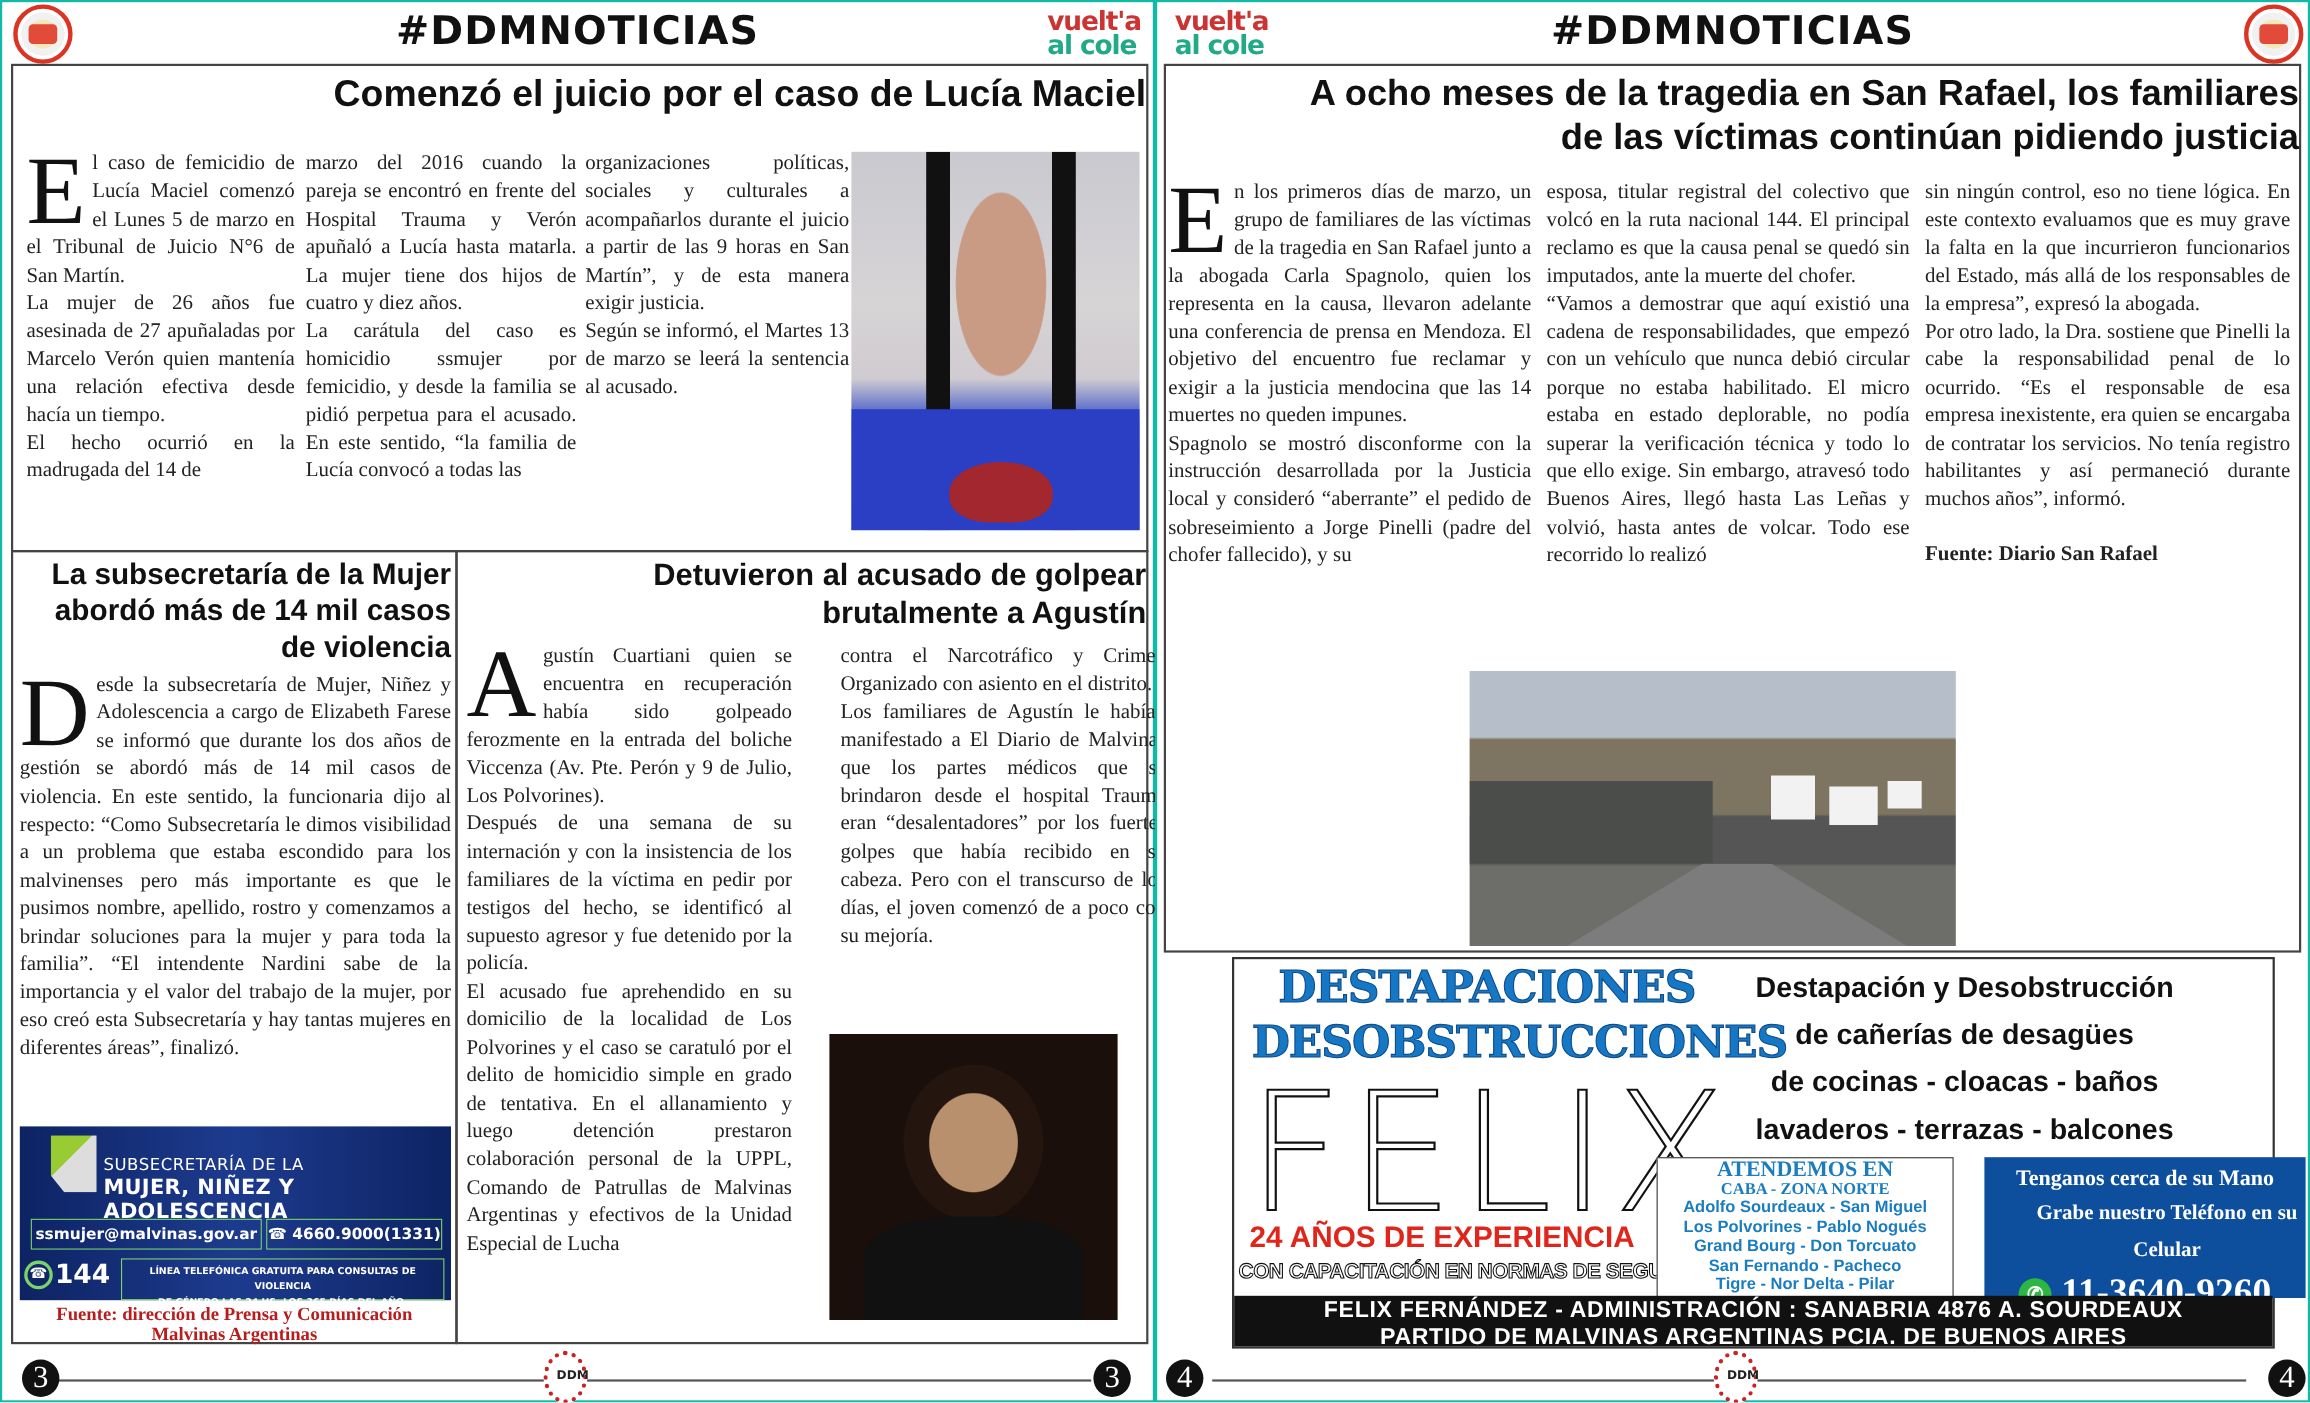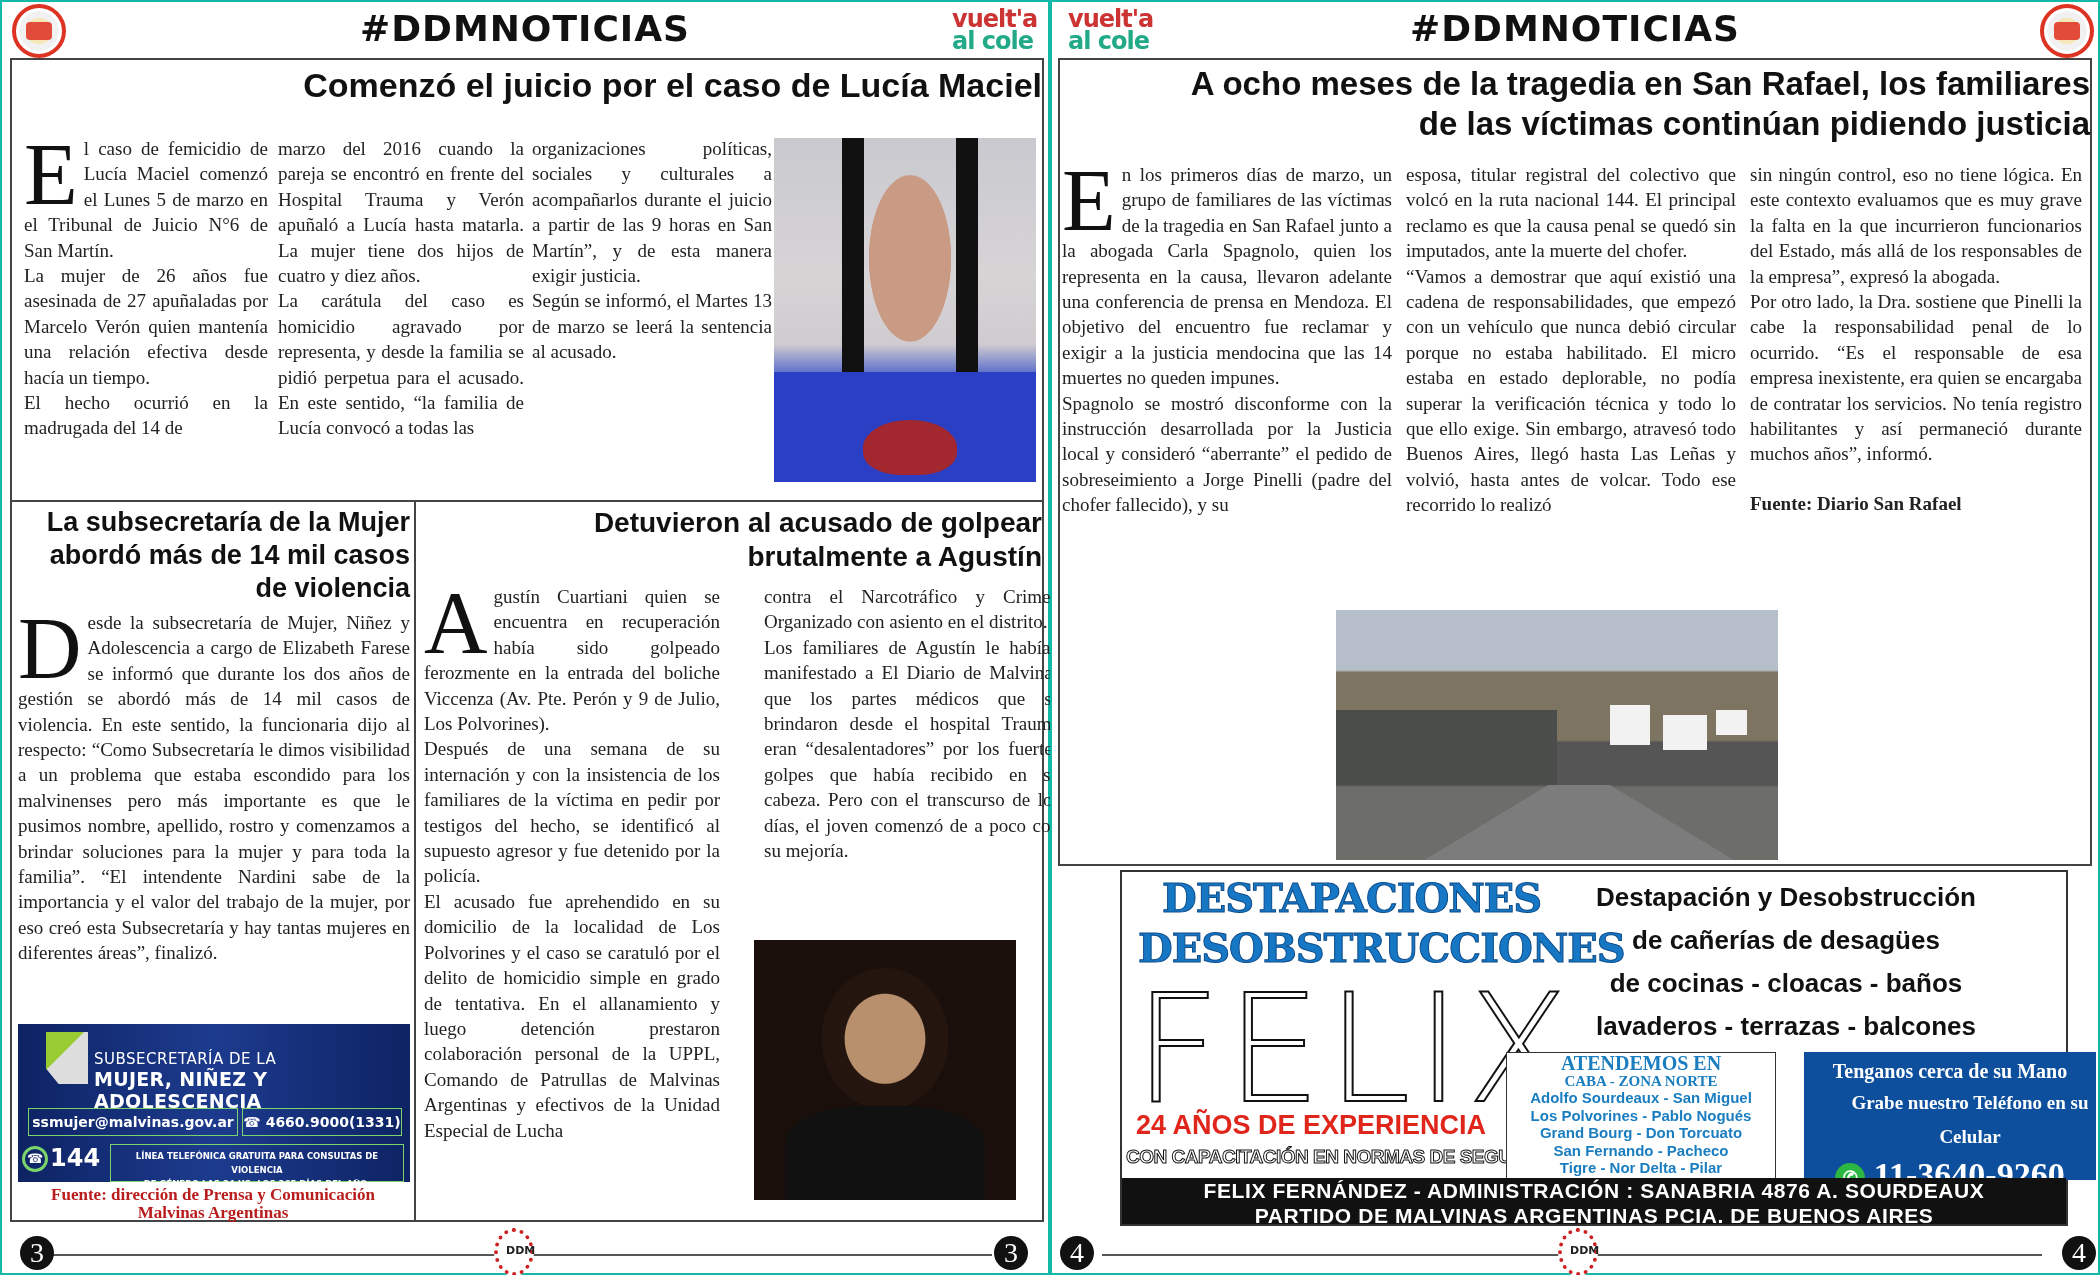--- a/index.html
+++ b/index.html
@@ -84,21 +84,21 @@
   <div class="box" style="left:8px; top:56px; width:1034px; height:444px;">
     <div class="headline" style="position:absolute; left:0; right:0; top:6px; font-size:34px;">Comenzó el juicio por el caso de Lucía Maciel</div>
     <div class="col" style="left:12px; top:76px; width:244px;">
       <span class="dropcap">E</span>
       <p>l caso de femicidio de Lucía Maciel comenzó el Lunes 5 de marzo en el Tribunal de Juicio N°6 de San Martín.</p>
       <p>La mujer de 26 años fue asesinada de 27 apuñaladas por Marcelo Verón quien mantenía una relación efectiva desde hacía un tiempo.</p>
       <p>El hecho ocurrió en la madrugada del 14 de</p>
     </div>
     <div class="col" style="left:266px; top:76px; width:246px;">
       <p>marzo del 2016 cuando la pareja se encontró en frente del Hospital Trauma y Verón apuñaló a Lucía hasta matarla. La mujer tiene dos hijos de cuatro y diez años.</p>
-      <p>La carátula del caso es homicidio agravado por representa, y desde la familia se pidió perpetua para el acusado. En este sentido, “la familia de Lucía convocó a todas las</p>
+      <p>La carátula del caso es homicidio ssmujer por femicidio, y desde la familia se pidió perpetua para el acusado. En este sentido, “la familia de Lucía convocó a todas las</p>
     </div>
     <div class="col" style="left:520px; top:76px; width:240px;">
       <p>organizaciones políticas, sociales y culturales a acompañarlos durante el juicio a partir de las 9 horas en San Martín”, y de esta manera exigir justicia.</p>
       <p>Según se informó, el Martes 13 de marzo se leerá la sentencia al acusado.</p>
     </div>
     <div class="photo lucia" style="left:762px; top:78px; width:262px; height:344px;" title="Foto de Lucía Maciel">
       <div class="hair"></div>
         <div class="shirt"></div>
         <div class="heart"></div>
     </div>

